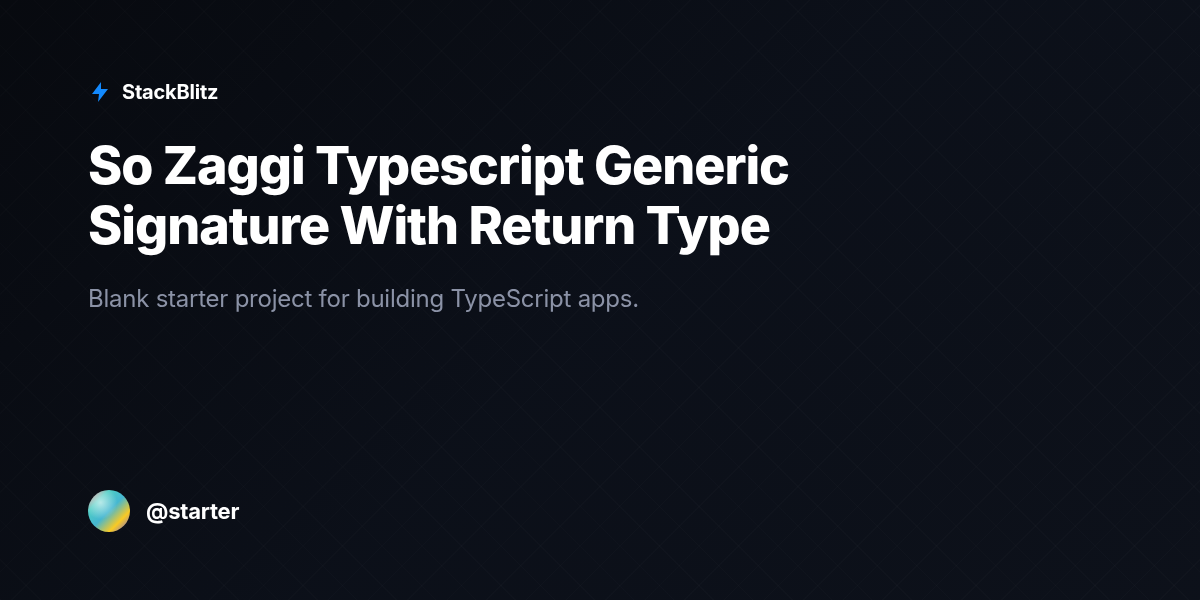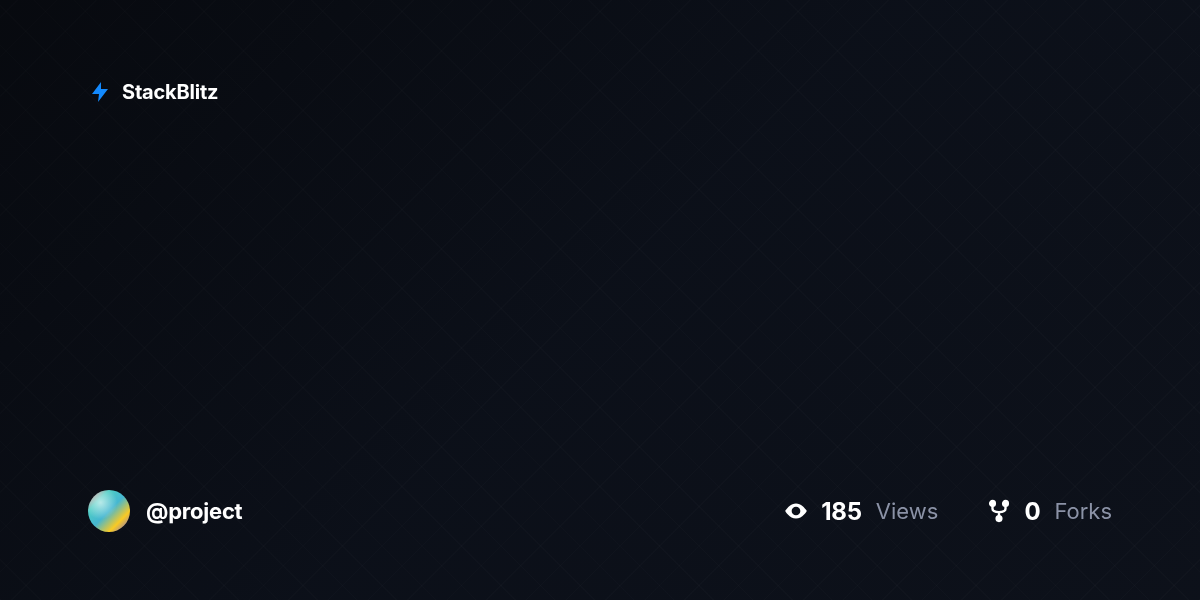--- a/index.html
+++ b/index.html
@@ -142,51 +142,27 @@
 
   <div class="brand">
     <span class="bolt-icon">
       <svg viewBox="0 0 24 24" fill="currentColor" width="24" height="24">
         <path d="M13 2 L4 14 L11 14 L10 22 L20 9 L13 9 Z"></path>
       </svg>
     </span>
     <span class="brand-name">StackBlitz</span>
   </div>
 
+  <h1 class="title">So Zaggi Typescript Generic Signature With Return Type</h1>
 
+  <p class="description">Blank starter project for building TypeScript apps.</p>
 
   <div class="footer">
 
     <div class="author">
       <div class="avatar"></div>
-      <span class="username">@project</span>
+      <span class="username">@starter</span>
     </div>
 
-    <div class="stats">
-
-      <div class="stat">
-        <span class="stat-icon">
-          <svg viewBox="0 0 24 24" fill="currentColor" width="26" height="26">
-            <path d="M12 5 C6 5 2 12 2 12 s4 7 10 7 s10-7 10-7 S18 5 12 5 Z M12 16 a4 4 0 1 1 0-8 a4 4 0 0 1 0 8 Z"></path>
-          </svg>
-        </span>
-        <span class="stat-value">185</span>
-        <span class="stat-label">Views</span>
-      </div>
-
-      <div class="stat">
-        <span class="stat-icon">
-          <svg viewBox="0 0 24 24" fill="none" stroke="currentColor" stroke-width="2.2" width="26" height="26">
-            <circle cx="6" cy="5" r="2.2" fill="currentColor"></circle>
-            <circle cx="18" cy="5" r="2.2" fill="currentColor"></circle>
-            <circle cx="12" cy="19" r="2.2" fill="currentColor"></circle>
-            <path d="M6 7 L6 10 Q6 13 12 13 Q18 13 18 10 L18 7 M12 13 L12 17"></path>
-          </svg>
-        </span>
-        <span class="stat-value">0</span>
-        <span class="stat-label">Forks</span>
-      </div>
-
-    </div>
 
   </div>
 
 </div>
 
 </body></html>

